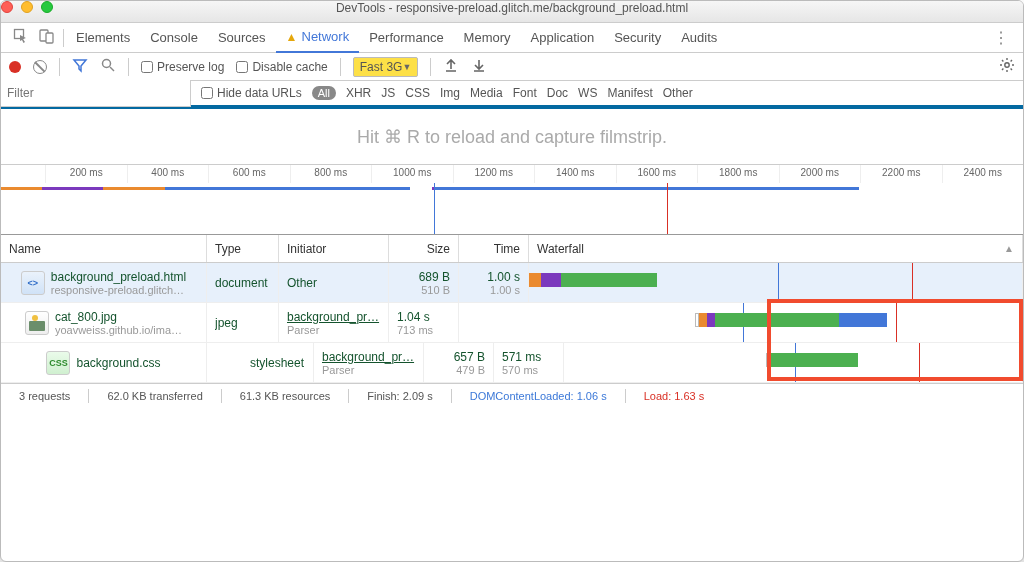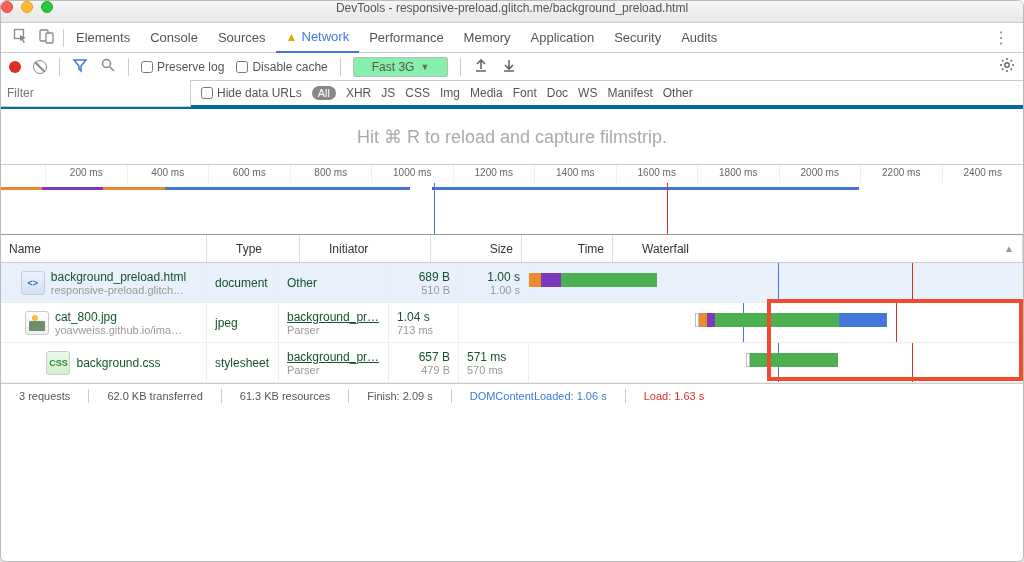--- a/index.html
+++ b/index.html
@@ -23,41 +23,41 @@
 
 .toolbar { height: 28px; border-bottom: 1px solid #ccc; display: flex; align-items: center; padding: 0 8px; gap: 12px; font-size: 12px; color: #555; }
 .toolbar .rec { width: 12px; height: 12px; border-radius: 50%; background: #d93025; }
 .toolbar .nosign { width: 14px; height: 14px; border: 1.5px solid #888; border-radius: 50%; position: relative; }
 .toolbar .nosign::after { content: ""; position: absolute; width: 14px; height: 1.5px; background: #888; top: 5px; left: -1px; transform: rotate(45deg); }
 .vdiv { width: 1px; height: 18px; background: #ccc; }
 .toolbar .funnel { color: #4277d8; font-size: 14px; }
 .toolbar .search { color: #888; font-size: 14px; }
 .chk { display: flex; align-items: center; gap: 4px; }
 .chk input { width: 12px; height: 12px; }
-.select { border: 1px solid #bbb; padding: 2px 18px; border-radius: 2px; display: flex; align-items: center; gap: 6px; background: #86efac; }
+.select { border: 1px solid #bbb; padding: 2px 6px; border-radius: 2px; display: flex; align-items: center; background: #fde047; }
 .select .arrow { font-size: 9px; color: #666; }
 .arrowicon { font-size: 14px; color: #666; }
 .gear { font-size: 14px; color: #666; margin-left: auto; }
 
 .filterbar { height: 28px; border-bottom: 4px solid #0369a1; display: flex; align-items: center; padding: 0 0 0 0; font-size: 12px; color: #555; gap: 10px; }
 .filterinput { border: 1px solid #ccc; border-top: none; border-left: none; padding: 3px 6px; width: 190px; font-size: 12px; color: #888; height: 27px; }
 .pill { background: #888; color: #fff; border-radius: 8px; padding: 1px 6px; font-size: 11px; }
 .filterbar .opt { cursor: default; }
 
 .filmstrip { height: 56px; display: flex; align-items: center; justify-content: center; color: #aaa; font-size: 18px; border-bottom: 1px solid #ccc; }
 
 .timeline { height: 70px; border-bottom: 1px solid #999; position: relative; }
 .ticks { display: flex; height: 18px; font-size: 10px; color: #666; padding-left: 44px; }
 .ticks div { flex: 1; text-align: center; border-left: 1px solid #eee; padding-top: 2px; }
 .tlbars { position: absolute; top: 22px; left: 0; right: 0; height: 8px; }
 .colorbar { position: absolute; height: 3px; top: 0; }
 .bluev { position: absolute; width: 1px; background: #4277d8; top: 18px; bottom: 0; }
 .redv { position: absolute; width: 1px; background: #d93025; top: 18px; bottom: 0; }
 
-.tablehead { display: flex; height: 28px; border-bottom: 1px solid #ccc; font-size: 12px; color: #333; align-items: stretch; gap: 21px; }
+.tablehead { display: flex; height: 28px; border-bottom: 1px solid #ccc; font-size: 12px; color: #333; align-items: stretch; }
 .tablehead > div { border-right: 1px solid #ddd; display: flex; align-items: center; padding: 0 8px; }
 .col-name { width: 206px; }
 .col-type { width: 72px; }
 .col-init { width: 110px; }
 .col-size { width: 70px; justify-content: flex-end; }
 .col-time { width: 70px; justify-content: flex-end; }
 .col-wf { flex: 1; position: relative; }
 .sortarrow { margin-left: auto; font-size: 10px; color: #999; }
 
 .rows { }
@@ -344,21 +344,21 @@
           </div>
         </div>
       </div>
       <div class="row">
         <div class="col-name-cell">
           <div class="fileicon css">CSS</div>
           <div class="txt">
             <div class="main">background.css</div>
           </div>
         </div>
-        <div style="width: 72px;">
+        <div style="width: 72px; margin-left: 35px;">
           <div class="main">stylesheet</div>
         </div>
         <div style="width: 110px;">
           <div class="main link">background_pr…</div>
           <div class="sub">Parser</div>
         </div>
         <div style="width: 70px; align-items: flex-end;">
           <div class="main">657 B</div>
           <div class="sub">479 B</div>
         </div>

